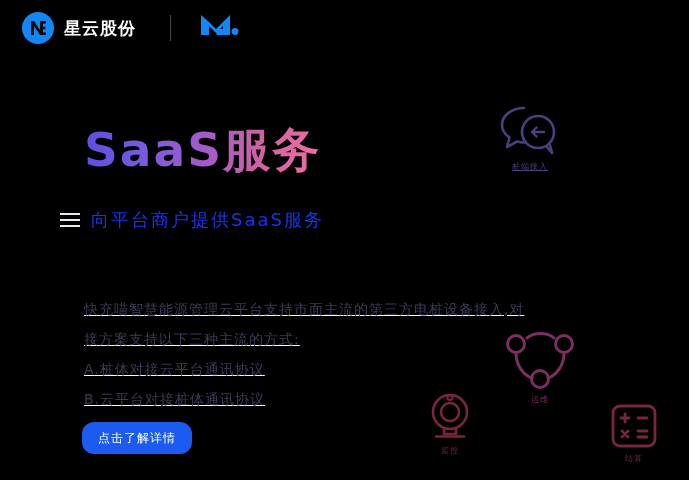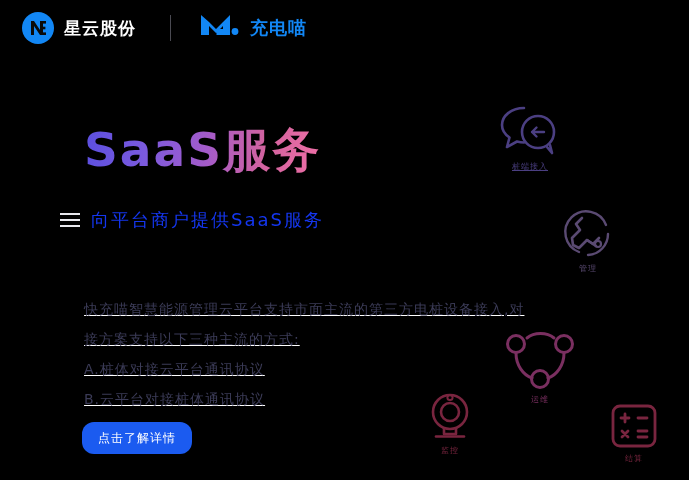--- a/index.html
+++ b/index.html
@@ -213,21 +213,20 @@
 
     <span class="brand-divider"></span>
 
     <div class="brand-right">
       <span class="cat-mark">
         <svg width="42" height="26" viewBox="0 0 42 26">
           <path d="M2 2 L2 22 L10 22 L10 13 L17 20 L24 13 L24 16 L17.5 16 L17.5 22 L31 22 L31 2 L24 9 L17 16 L10 9 Z" fill="#1287F5"></path>
           <circle cx="36" cy="18.5" r="3.4" fill="#1287F5"></circle>
         </svg>
       </span>
-      <span class="brand-right-name">充电喵</span>
     </div>
 
   </div>
 
   <div class="hero-title">SaaS服务</div>
 
   <div class="subtitle-row">
     <span class="menu-icon">
       <i></i>
         <i></i>
@@ -250,32 +249,20 @@
       <svg width="64" height="54" viewBox="0 0 64 54">
         <path d="M26 4 C13 4 4 12 4 21 C4 26 7 30.5 11.5 33.5 L9 43 L19 37.5 C21.5 38.2 24 38.5 26 38.5" fill="none" stroke="#4b3f82" stroke-width="2.6" stroke-linecap="round" stroke-linejoin="round"></path>
         <circle cx="40" cy="28" r="16" fill="none" stroke="#4b3f82" stroke-width="2.6"></circle>
         <path d="M49 43 L54 49 L52 41" fill="none" stroke="#4b3f82" stroke-width="2.6" stroke-linecap="round" stroke-linejoin="round"></path>
         <path d="M46 28 L34 28 M38.5 23.5 L34 28 L38.5 32.5" fill="none" stroke="#4b3f82" stroke-width="2.4" stroke-linecap="round" stroke-linejoin="round"></path>
       </svg>
     </span>
     <span class="feature-label">桩端接入</span>
   </div>
 
-  <div class="feature f-wrench">
-    <span>
-      <svg width="52" height="52" viewBox="0 0 52 52">
-        <path d="M44 17 A21 21 0 1 0 17 44" fill="none" stroke="#5a4a72" stroke-width="2.4" stroke-linecap="round"></path>
-        <path d="M46 26 A21 21 0 0 1 26 47" fill="none" stroke="#5a4a72" stroke-width="2.4" stroke-linecap="round"></path>
-        <path d="M20 10 L14 16 L18 22 L10 30 L11 37 L17 40 L25 32 L31 36 L37 30" fill="none" stroke="#5a4a72" stroke-width="2.6" stroke-linecap="round" stroke-linejoin="round"></path>
-        <circle cx="36" cy="36" r="3" fill="none" stroke="#5a4a72" stroke-width="2.2"></circle>
-        <path d="M25 32 L34 38" fill="none" stroke="#5a4a72" stroke-width="2.6" stroke-linecap="round"></path>
-      </svg>
-    </span>
-    <span class="feature-label">管理</span>
-  </div>
 
   <div class="feature f-share">
     <span>
       <svg width="74" height="64" viewBox="0 0 74 64">
         <circle cx="13" cy="17" r="8.5" fill="none" stroke="#7a2f60" stroke-width="3"></circle>
         <circle cx="61" cy="17" r="8.5" fill="none" stroke="#7a2f60" stroke-width="3"></circle>
         <circle cx="37" cy="52" r="8.5" fill="none" stroke="#7a2f60" stroke-width="3"></circle>
         <path d="M24 11 C31 5 44 5 51 11" fill="none" stroke="#7a2f60" stroke-width="3" stroke-linecap="round"></path>
         <path d="M13 26 C13 38 20 48 29 51" fill="none" stroke="#7a2f60" stroke-width="3" stroke-linecap="round"></path>
         <path d="M61 26 C61 38 54 48 45 51" fill="none" stroke="#7a2f60" stroke-width="3" stroke-linecap="round"></path>

